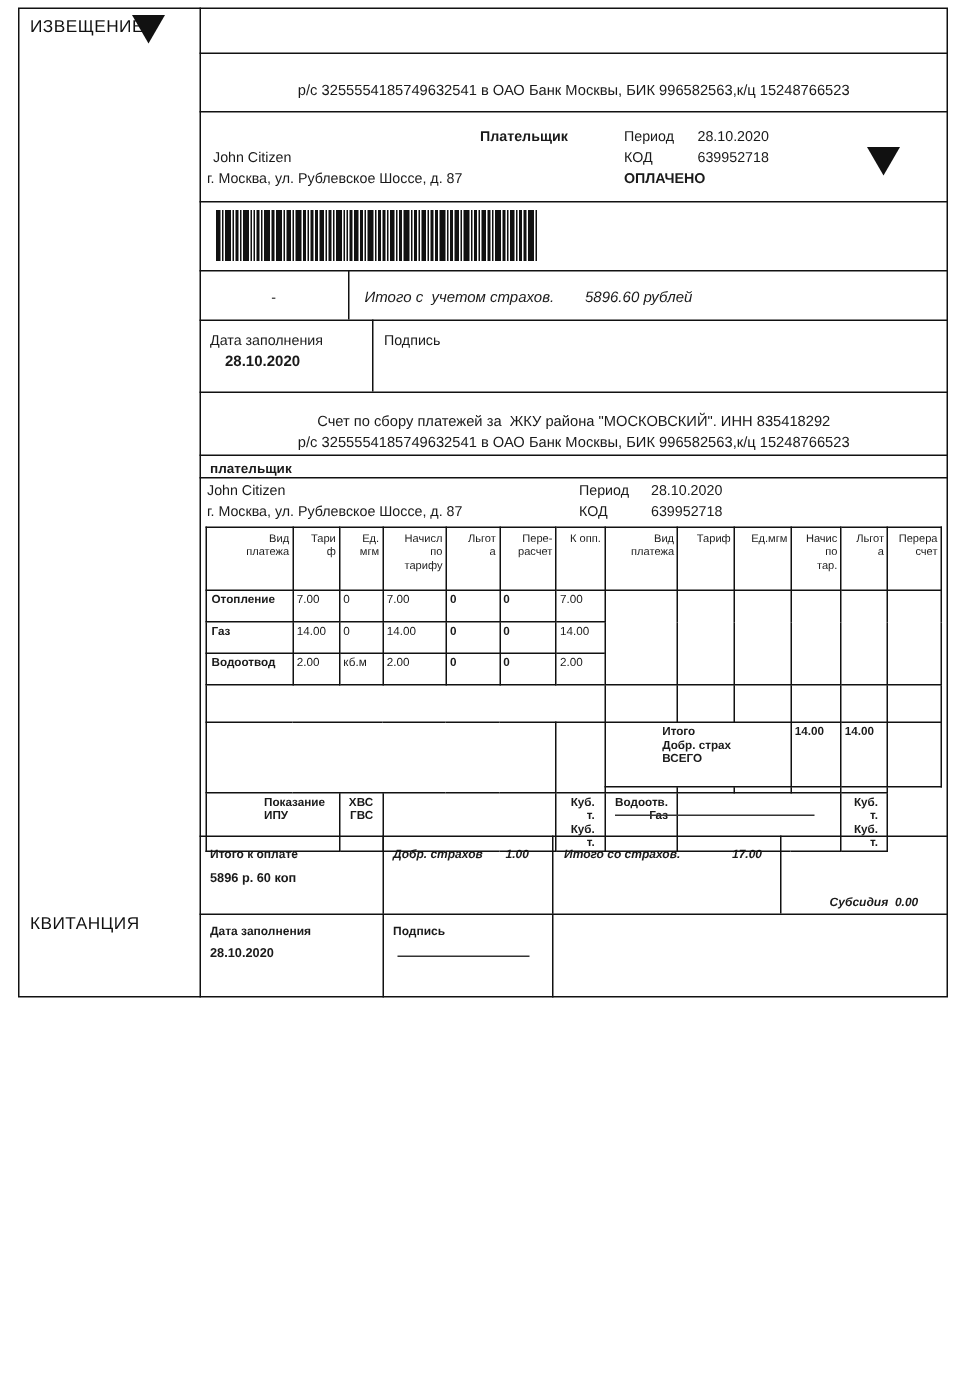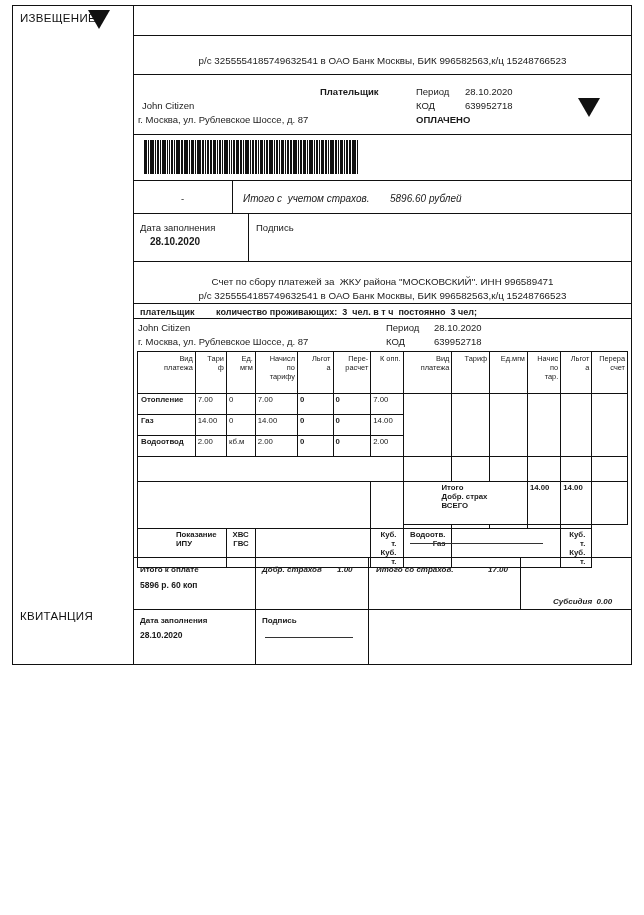--- a/index.html
+++ b/index.html
@@ -271,26 +271,25 @@
   <div class="txt i" style="left:243px; top:193px; font-size:10px;">Итого с  учетом страхов.</div>
   <div class="txt i" style="left:390px; top:193px; font-size:10px;">5896.60 рублей</div>
   <div class="line-h" style="left:133px; top:213px; width:499px;"></div>
 
   <div class="line-v" style="left:248px; top:213px; height:48px;"></div>
   <div class="txt" style="left:140px; top:222px;">Дата заполнения</div>
   <div class="txt b" style="left:150px; top:236px; font-size:10px;">28.10.2020</div>
   <div class="txt" style="left:256px; top:222px;">Подпись</div>
   <div class="line-h" style="left:133px; top:261px; width:499px;"></div>
 
-  <div class="txt bank-line" style="left:133px; top:275px; width:499px;">Счет по сбору платежей за  ЖКУ района "МОСКОВСКИЙ". ИНН 996589471</div>
+  <div class="txt bank-line" style="left:133px; top:275px; width:499px;">Счет по сбору платежей за  ЖКУ района "МОСКОВСКИЙ". ИНН 835418292</div>
   <div class="txt bank-line" style="left:133px; top:289px; width:499px;">р/с 3255554185749632541 в ОАО Банк Москвы, БИК 996582563,к/ц 15248766523</div>
   <div class="line-h" style="left:133px; top:303px; width:499px;"></div>
 
   <div class="txt b" style="left:140px; top:306px; font-size:9px;">плательщик</div>
-  <div class="txt b" style="left:216px; top:306px; font-size:9px;">количество проживающих:  3  чел. в т ч  постоянно  3 чел;</div>
   <div class="line-h" style="left:133px; top:318px; width:499px;"></div>
 
   <div class="txt" style="left:138px; top:322px;">John Citizen</div>
   <div class="txt" style="left:386px; top:322px;">Период</div>
   <div class="txt" style="left:434px; top:322px;">28.10.2020</div>
 
   <div class="txt" style="left:138px; top:336px;">г. Москва, ул. Рублевское Шоссе, д. 87</div>
   <div class="txt" style="left:386px; top:336px;">КОД</div>
   <div class="txt" style="left:434px; top:336px;">639952718</div>
 

